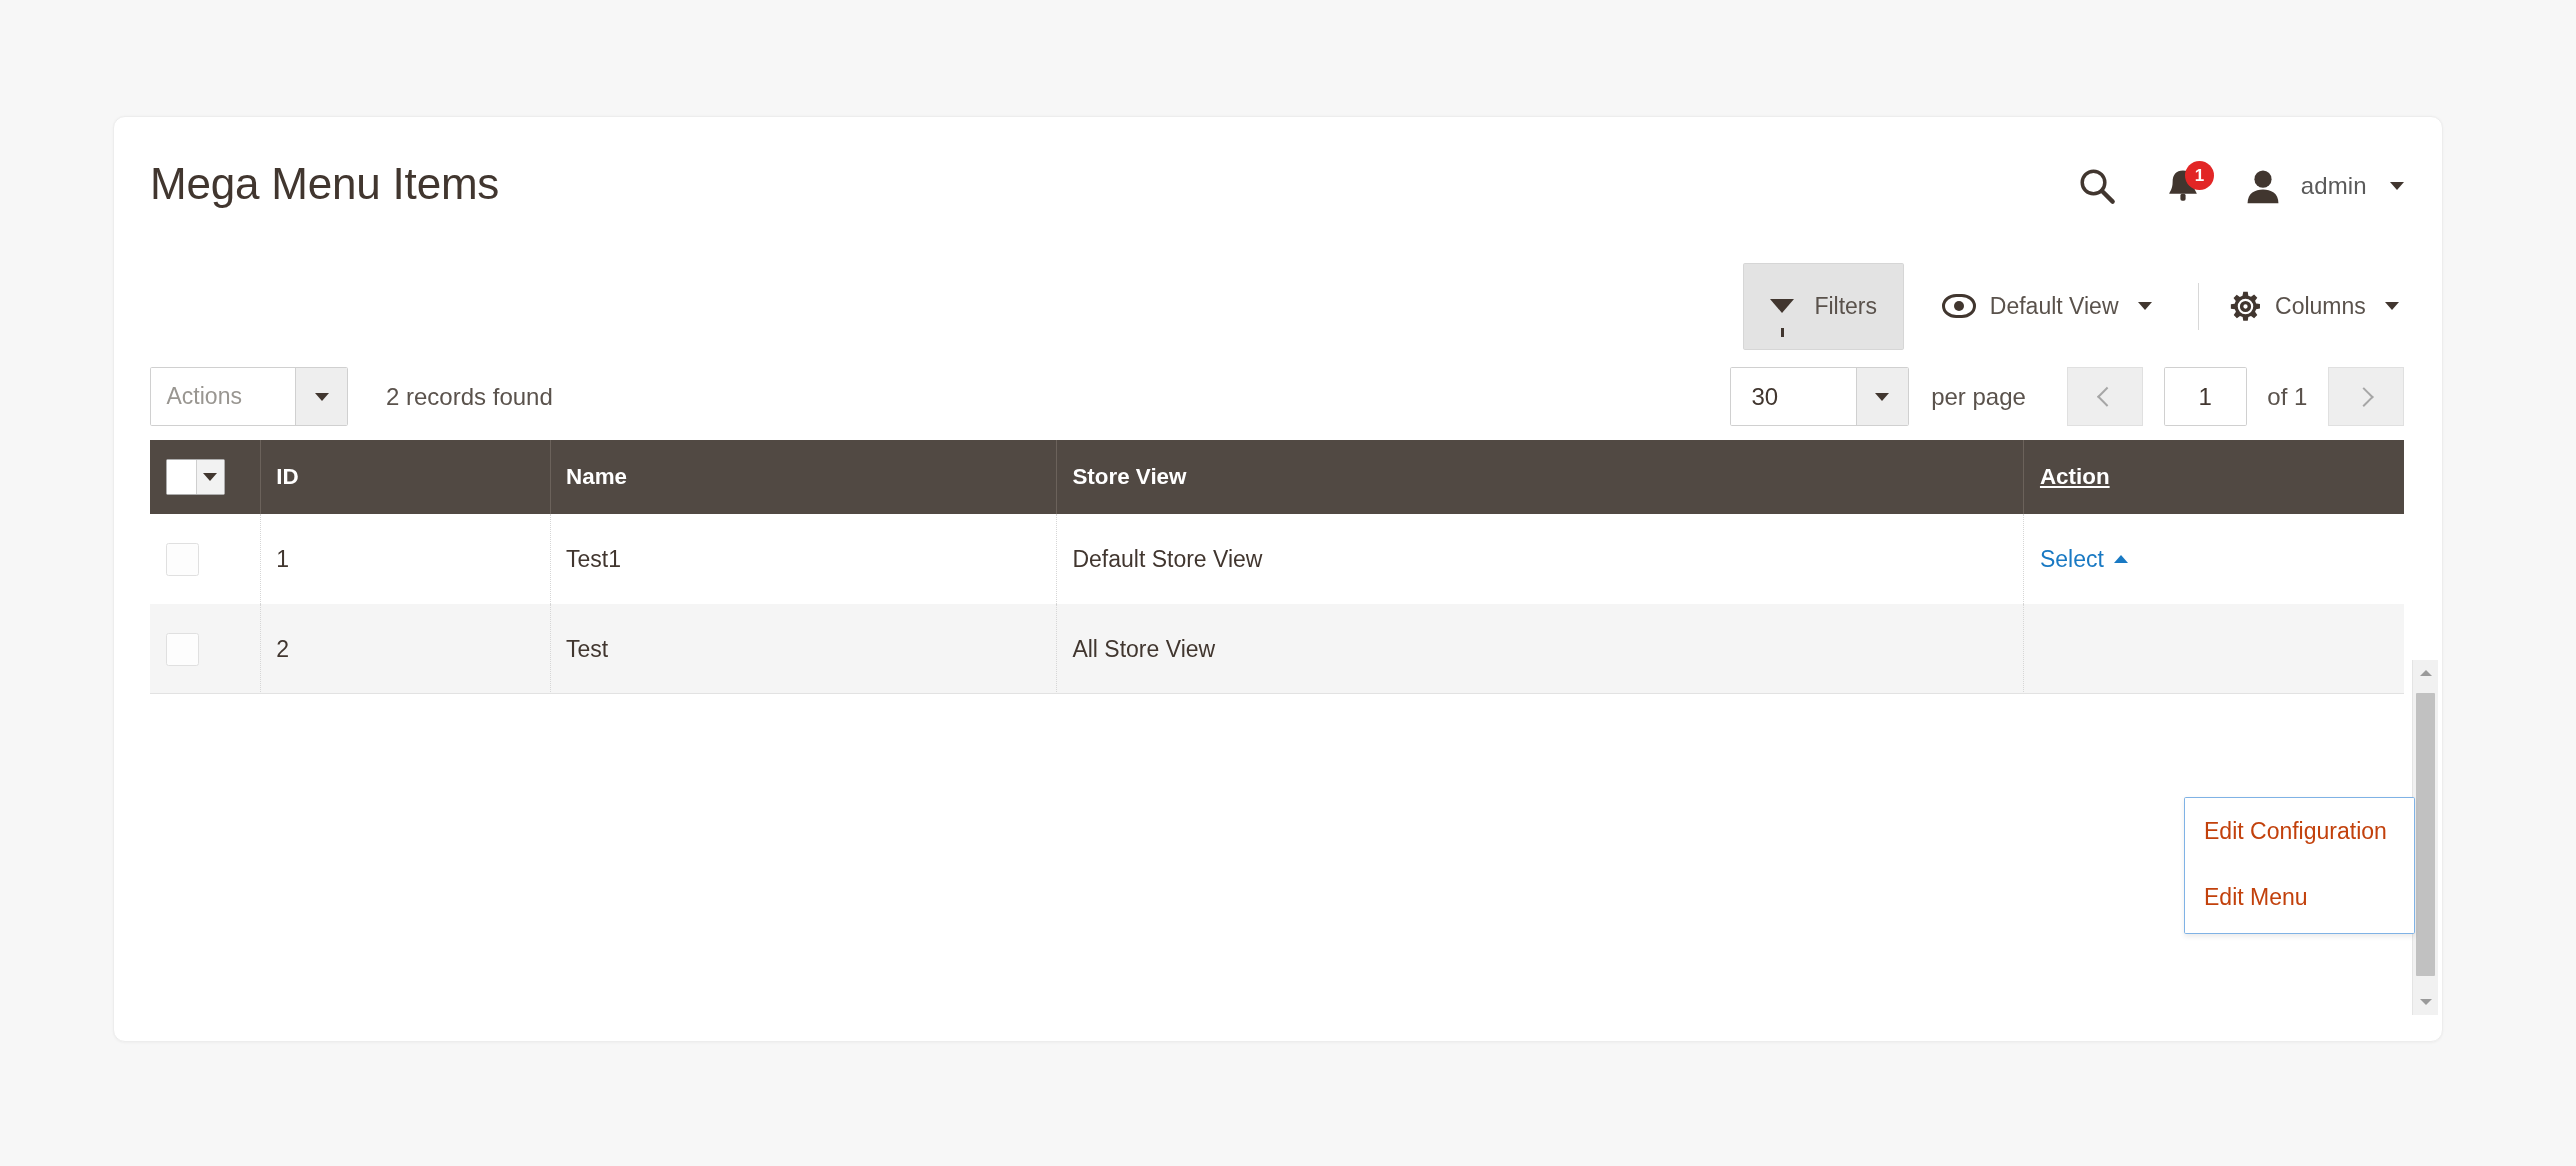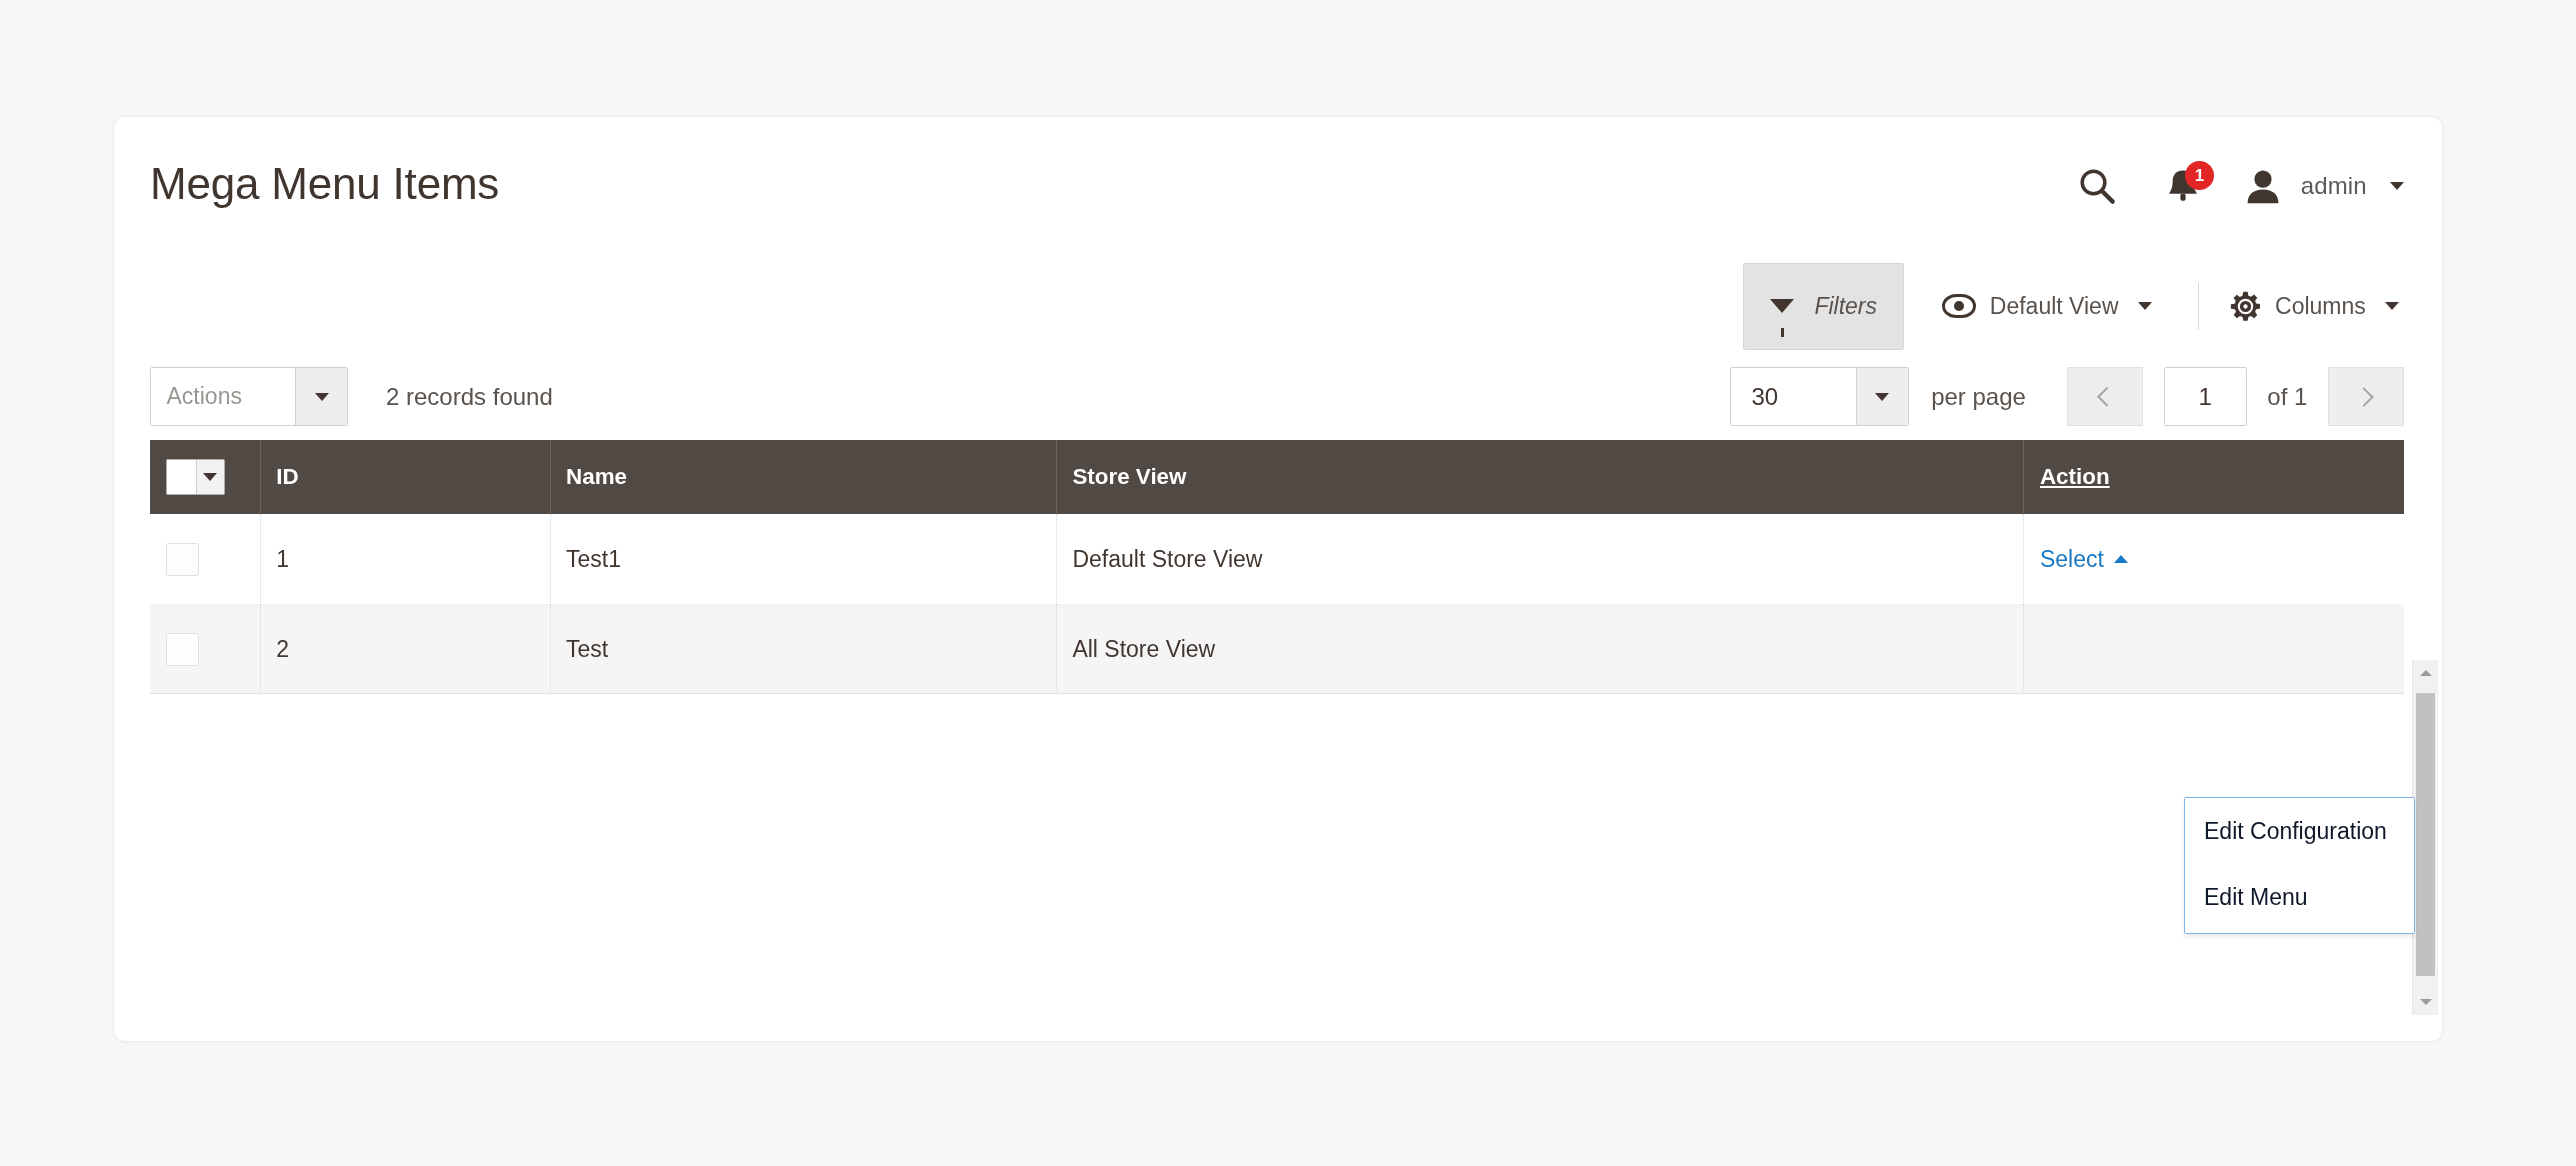--- a/index.html
+++ b/index.html
@@ -125,21 +125,20 @@
     justify-content: flex-end;
     padding: 0 38px 0 0;
   }
   .filters-btn {
     display: flex; align-items: center; gap: 20px;
     background: #e3e3e3;
     border: 0.9px solid #d6d6d6;
     border-radius: 1.7px;
     padding: 29px 26px;
     cursor: pointer;
-    font-style: italic;
   }
   .filters-label { font-size: 23px; color: #5a524c; }
   .funnel {
     width: 0; height: 0;
     border-left: 12px solid transparent;
     border-right: 12px solid transparent;
     border-top: 14.6px solid #41362f;
     position: relative;
   }
   .funnel::after {
@@ -373,21 +372,21 @@
     width: 231px;
     background: #ffffff;
     border: 0.9px solid #7fb2e5;
     border-radius: 1.7px;
     box-shadow: 0 2.6px 5.2px rgba(0,0,0,0.08);
     z-index: 60;
     padding: 10.3px 0 12px 0;
   }
   .action-menu-item {
     font-size: 23px;
-    color: #0f172a;
+    color: #c2410c;
     padding: 8.6px 19px 8.6px 19px;
     line-height: 1.28;
     cursor: pointer;
     white-space: normal;
   }
   .action-menu-item.item-gap { margin-top: 19px; }
 
   
   .grid-scrollbar {
     position: absolute;

